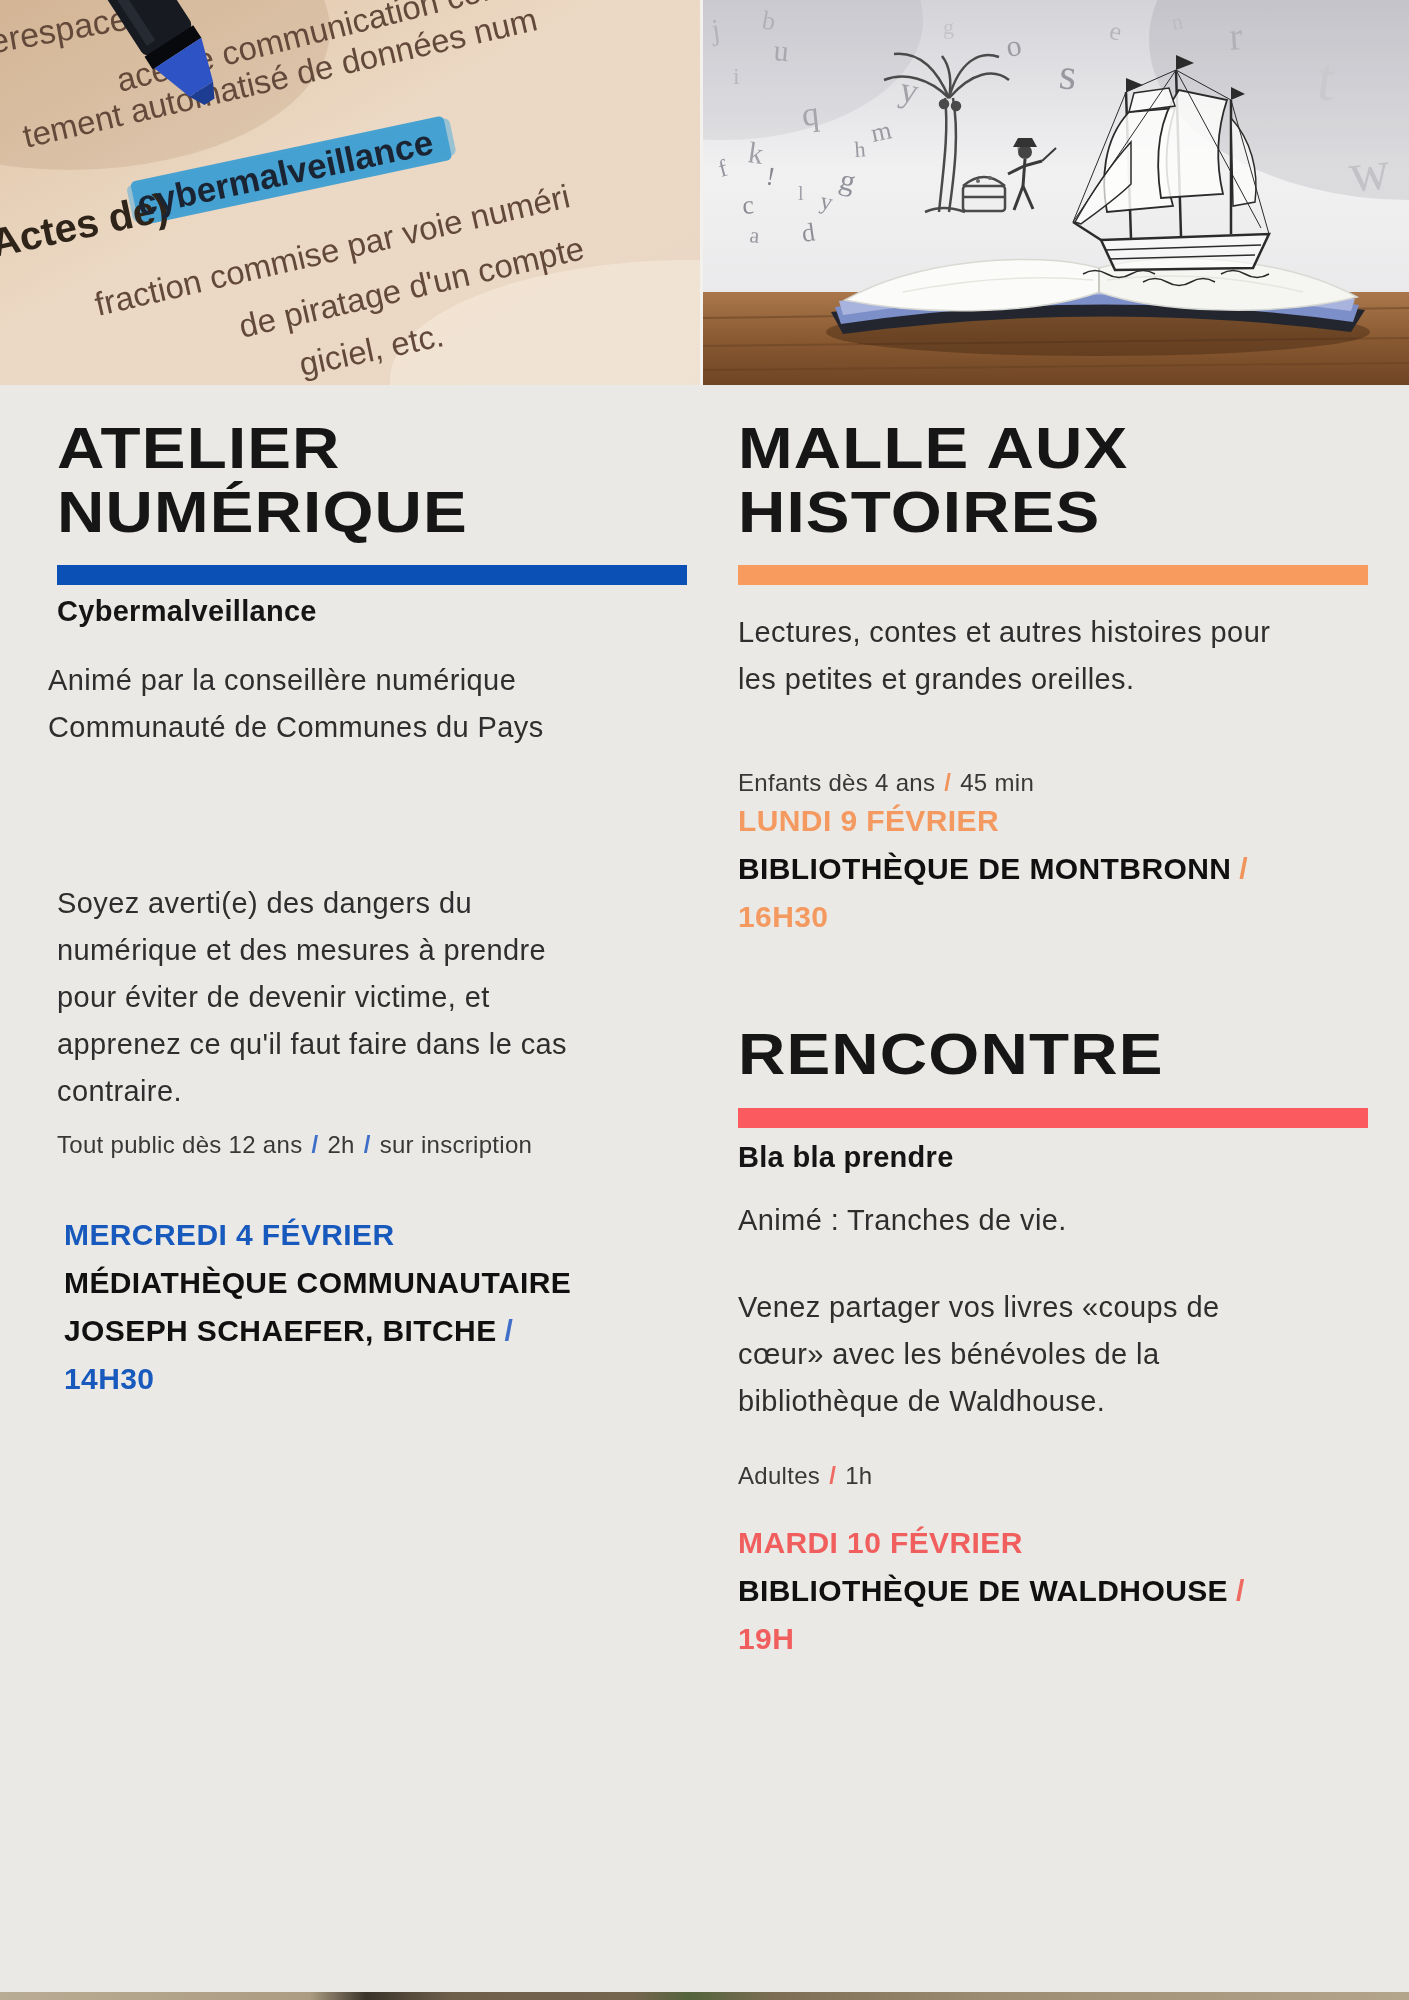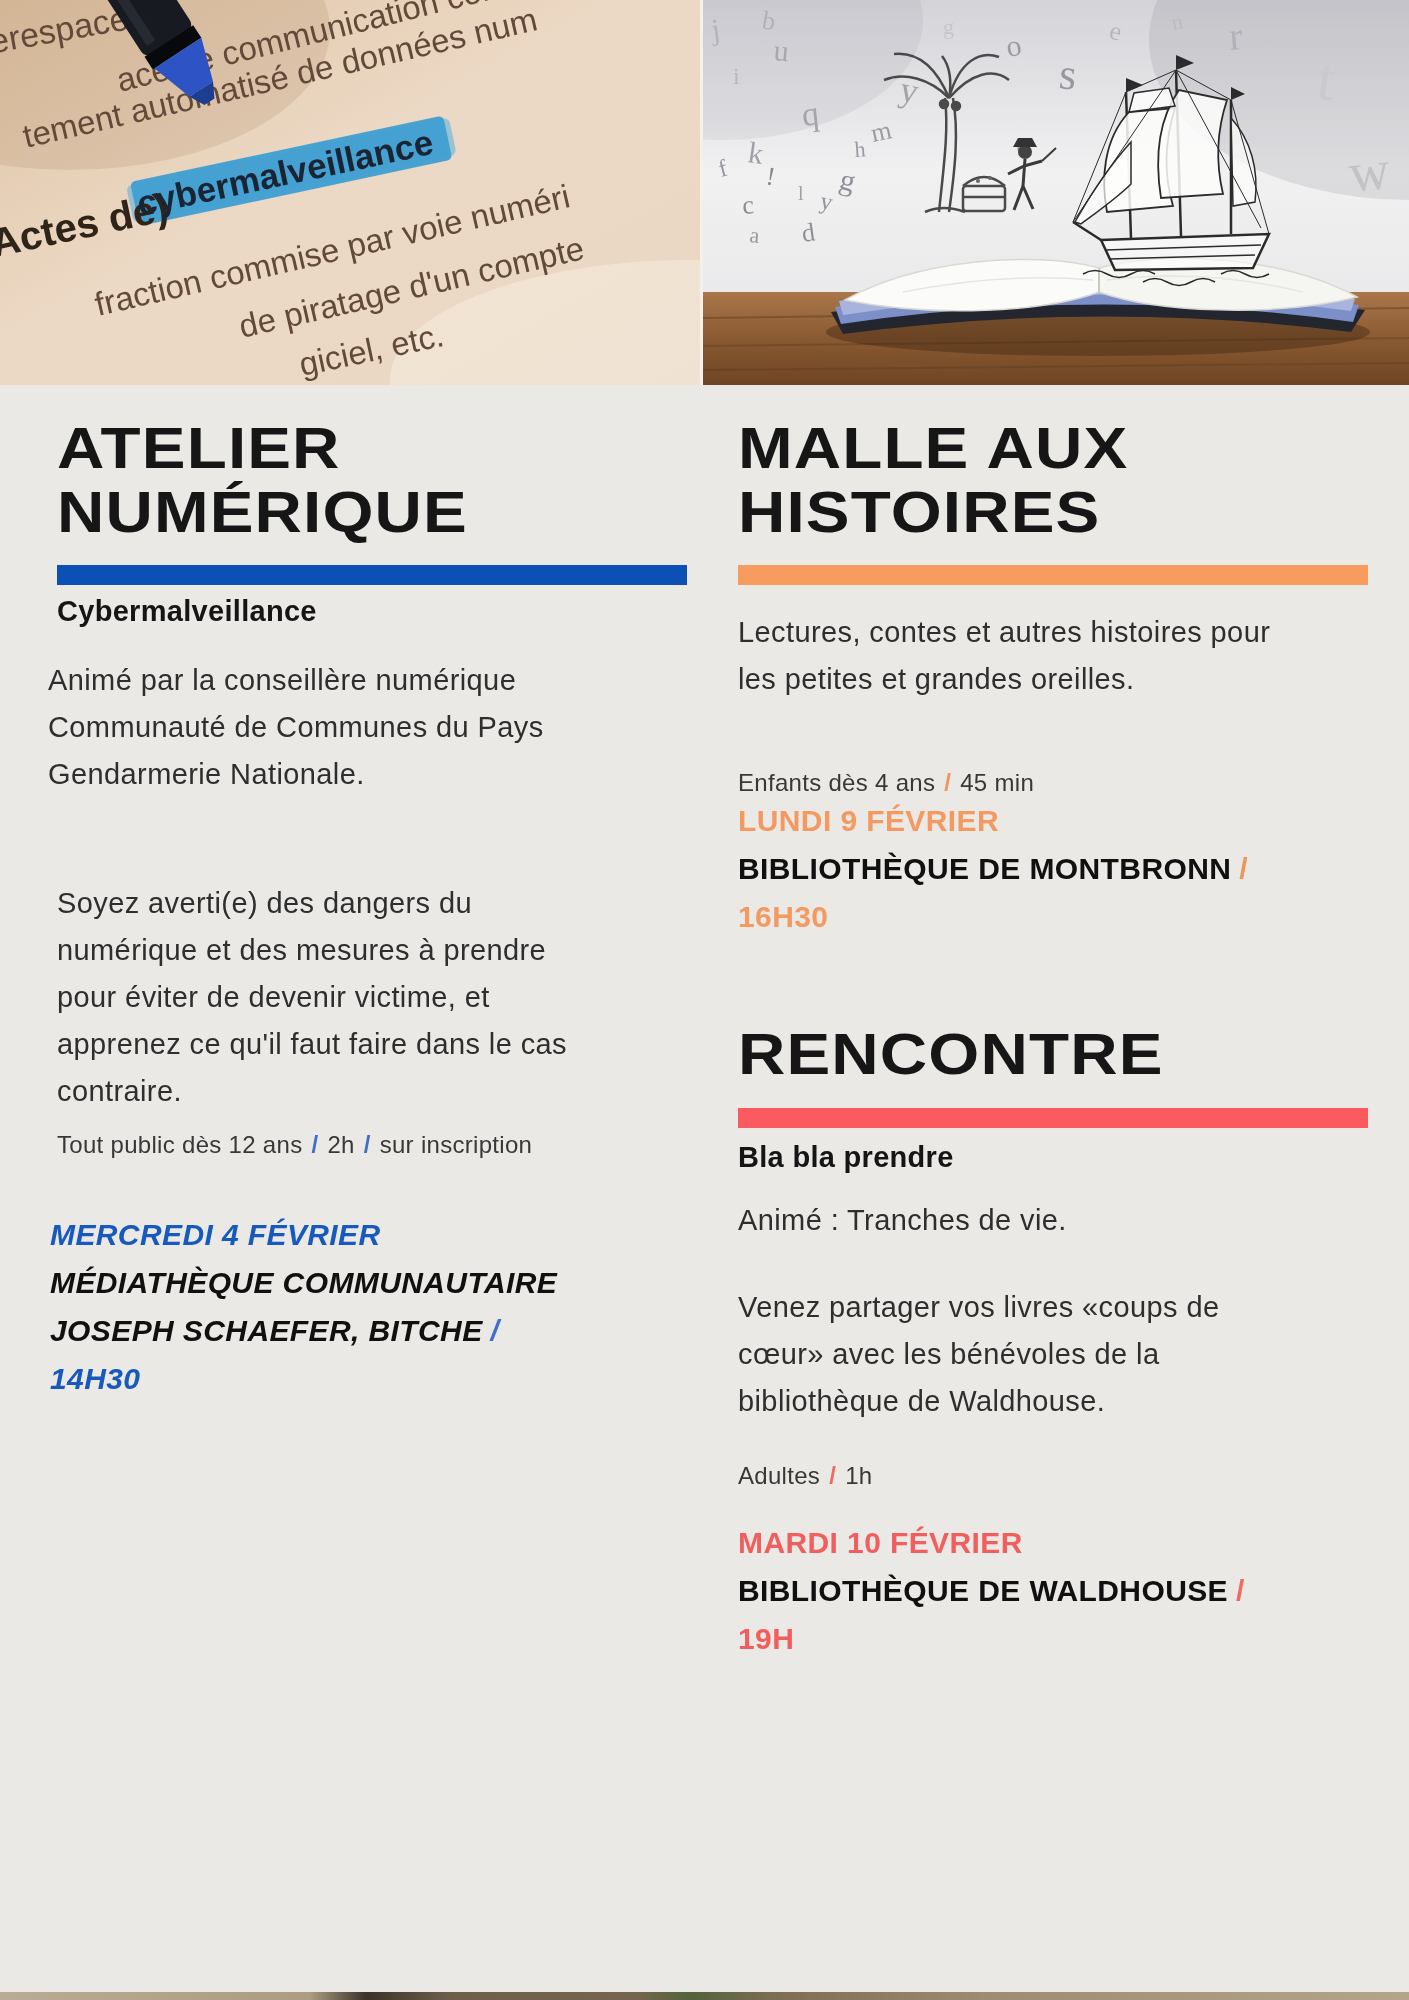--- a/index.html
+++ b/index.html
@@ -203,33 +203,32 @@
 
   <div class="abs h1" style="left:57px;top:416px;">
     <div>ATELIER</div>
     <div>NUMÉRIQUE</div>
   </div>
   <div class="abs bar" style="left:57px;top:565px;background:#0a50b5;"></div>
   <div class="abs subtitle" style="left:57px;top:595px;">Cybermalveillance</div>
   <div class="abs body" style="left:48px;top:641px;width:640px;">
     <div>Animé par la conseillère numérique</div>
     <div>Communauté de Communes du Pays</div>
-    <div>Gendarmerie Nationale.</div>
   </div>
   <div class="abs body" style="left:57px;top:864px;width:640px;">
     <div>Soyez averti(e) des dangers du</div>
     <div>numérique et des mesures à prendre</div>
     <div>pour éviter de devenir victime, et</div>
     <div>apprenez ce qu'il faut faire dans le cas</div>
     <div>contraire.</div>
   </div>
   <div class="abs info" style="left:57px;top:1131px;">
     <span>Tout public dès 12 ans</span><span class="slash sl-blue">/</span><span>2h</span><span class="slash sl-blue">/</span><span>sur inscription</span>
   </div>
-  <div class="abs dateblock" style="left:50px;top:1211px;width:640px;font-style:italic;">
+  <div class="abs dateblock" style="left:64px;top:1211px;width:640px;">
     <div class="t-blue">MERCREDI 4 FÉVRIER</div>
     <div class="venue">MÉDIATHÈQUE COMMUNAUTAIRE</div>
     <div><span class="venue">JOSEPH SCHAEFER, BITCHE</span><span class="slash-end sl-blue">/</span></div>
     <div class="t-blue">14H30</div>
   </div>
 
   <div class="abs h1" style="left:738px;top:416px;">
     <div>MALLE AUX</div>
     <div>HISTOIRES</div>
   </div>

